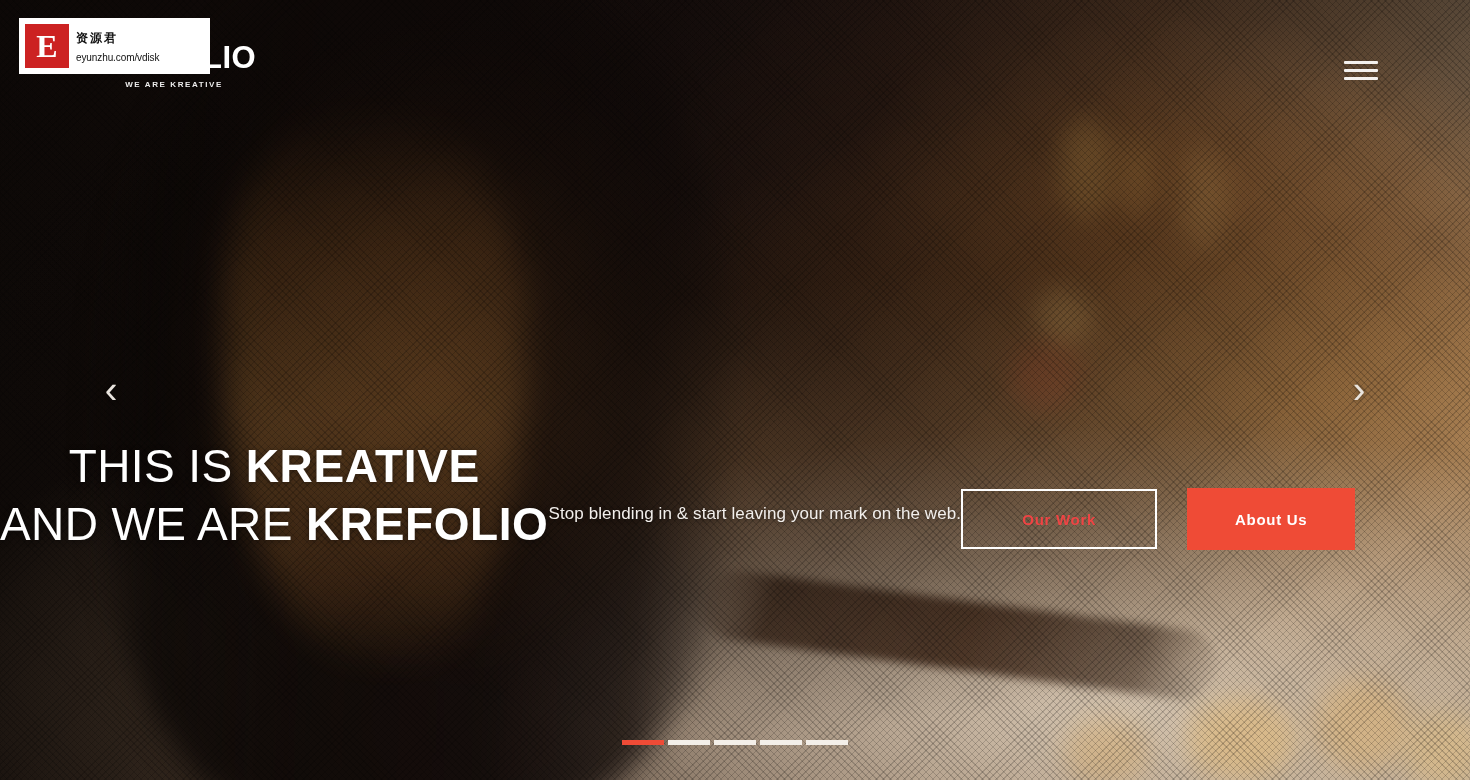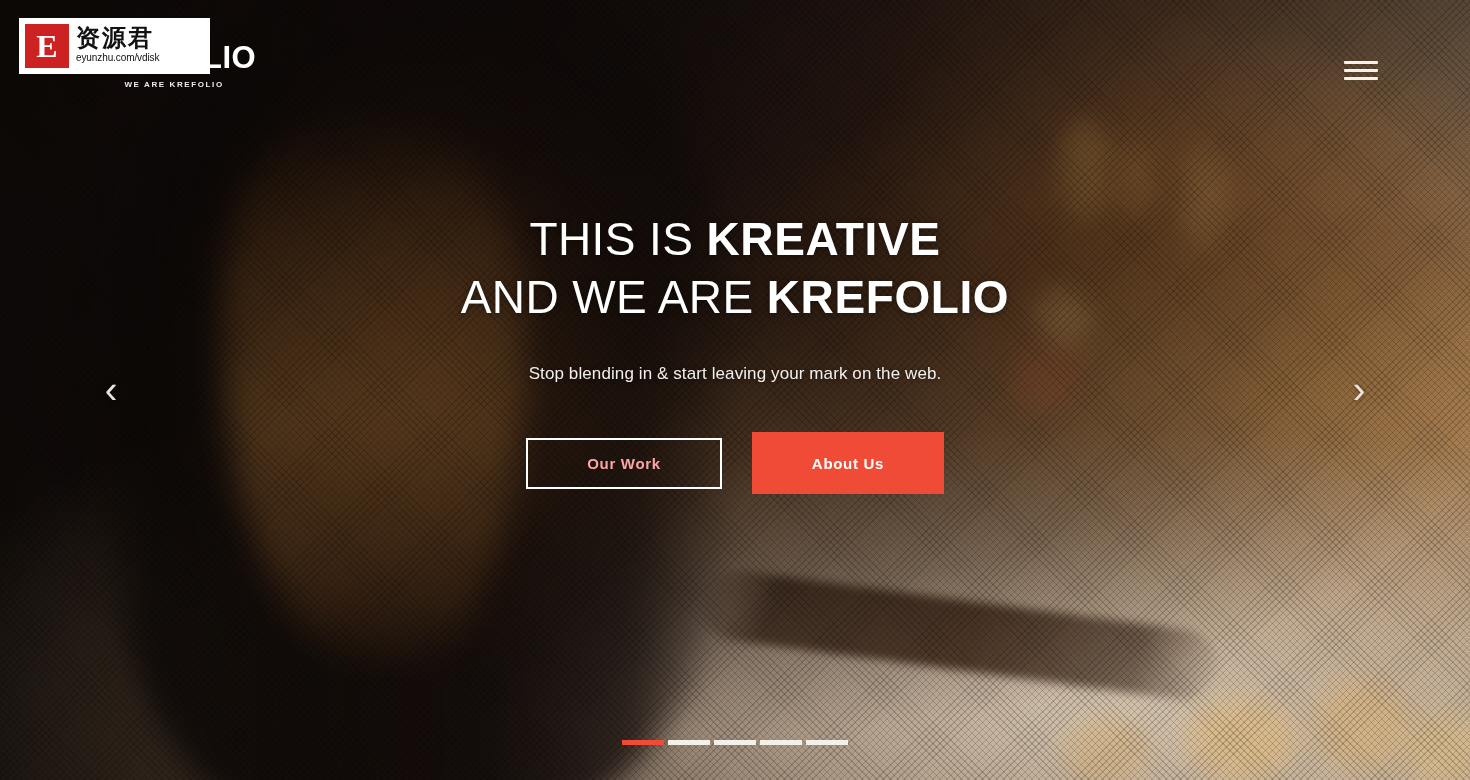--- a/index.html
+++ b/index.html
@@ -115,21 +115,21 @@
   }
   .menu-toggle span {
     display:block; height:3px; width:100%;
     background:#f4f1ee; border-radius:1px;
   }
 
   
   .slide-content {
     position:absolute; left:0; top:0; width:100%; height:100%;
     z-index:30;
-    display:flex; flex-direction:column; align-items:center;
+    display:flex; align-items:center;
     padding-top:210px;
   }
   .headline {
     color:#fff; text-align:center;
     font-size:46px; line-height:58px; font-weight:300;
     letter-spacing:.4px;
     text-shadow:0 1px 6px rgba(0,0,0,.42);
   }
   .headline .em { font-weight:700; letter-spacing:.6px; }
   .headline-l2 { display:block; }
@@ -144,27 +144,27 @@
   .cta-row {
     margin-top:48px;
     display:flex; align-items:center; gap:30px;
   }
   .btn {
     display:flex; align-items:center; justify-content:center;
     font-size:15px; font-weight:700; letter-spacing:.7px;
     cursor:pointer; text-decoration:none;
   }
   .btn-ghost {
-    width:196px; height:51px;
+    width:196px; height:60px;
     border:2px solid #ffffff;
-    color:#fca5a5;
+    color:#ef4444;
     background:transparent;
   }
   .btn-solid {
-    width:192px; height:62px;
+    width:168px; height:62px;
     border:none;
     color:#ffffff;
   }
 
   
   .slider-arrow {
     position:absolute; top:50%; transform:translateY(-50%);
     width:46px; height:56px;
     display:flex; align-items:center; justify-content:center;
     color:#e9e4de; font-size:38px; line-height:1;
@@ -199,21 +199,21 @@
   }
   .wm-mark {
     width:44px; height:44px; flex:0 0 44px;
     background:#cc2222;
     display:flex; align-items:center; justify-content:center;
     color:#ffffff; font-size:32px; font-weight:700;
     font-family:"Liberation Serif", serif; line-height:1;
   }
   .wm-text { margin-left:7px; display:flex; flex-direction:column; }
   .wm-cn {
-    color:#111; font-size:24px; font-weight:700; line-height:22px;
+    color:#111; font-size:12px; font-weight:700; line-height:22px;
     letter-spacing:2px; font-family:"DejaVu Sans", sans-serif;
   }
   .wm-url { color:#111; font-size:10px; line-height:17px; letter-spacing:-.1px; }
 </style>
 </head>
 <body>
 
 <div class="hero">
 
   <div class="bg-base"></div>
@@ -229,21 +229,21 @@
   <div class="bokeh b7"></div>
   <div class="bokeh b8"></div>
   <div class="bokeh b9"></div>
   <div class="bg-scrim"></div>
   <div class="bg-pattern"></div>
 
   <div class="site-header">
 
     <a class="brand">
       <span class="brand-name">KREFOLIO</span>
-      <span class="brand-tagline">WE ARE KREFOLIO</span>
+      <span class="brand-tagline">WE ARE KREATIVE</span>
     </a>
 
     <div class="menu-toggle">
       <span></span>
       <span></span>
       <span></span>
     </div>
 
   </div>
 

